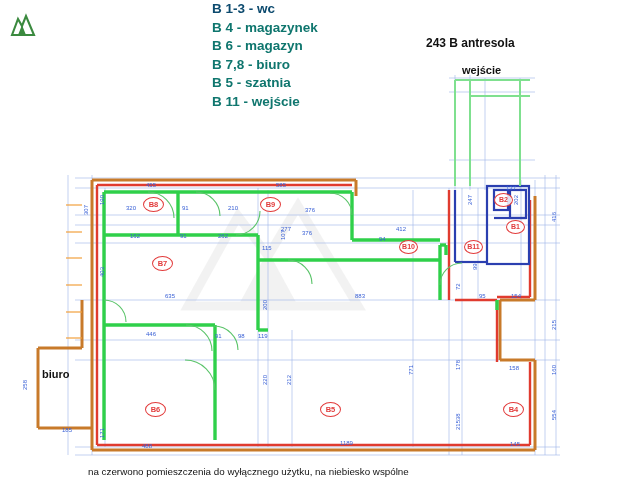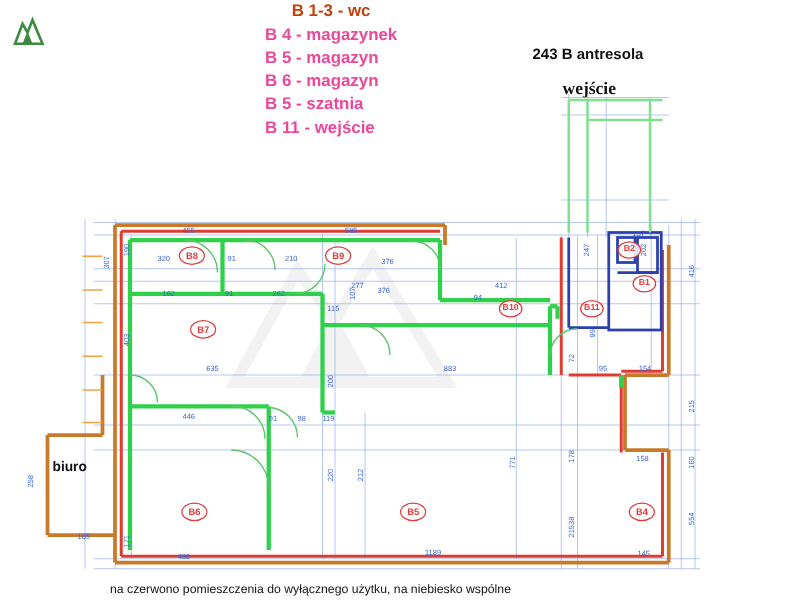--- a/index.html
+++ b/index.html
@@ -15,25 +15,25 @@
   
   .logo{position:absolute;left:10px;top:12px;display:flex;align-items:center;gap:6px;}
   .logo-mark{width:26px;height:26px;position:relative;}
   .logo-mark svg{display:block;}
   .logo-text{line-height:1;}
   .logo-title{font-size:11px;font-weight:bold;color:#2f2f2f;letter-spacing:.3px;}
   .logo-sub{font-size:6.5px;color:#7a7a7a;letter-spacing:1.6px;margin-top:2px;}
 
   
   .legend{position:absolute;left:212px;top:0px;}
-  .legend div{font-size:13.5px;font-weight:bold;color:#ec4899;line-height:18.6px;white-space:nowrap;}
-  .legend div.clipped{color:#c2410c;text-align:center;}
+  .legend div{font-size:13.5px;font-weight:bold;color:#0f766e;line-height:18.6px;white-space:nowrap;}
+  .legend div.clipped{color:#0c4a6e;}
 
   .antresola{position:absolute;left:426px;top:36px;font-size:12px;font-weight:bold;color:#111;}
-  .wejscie-top{position:absolute;left:450px;top:64px;font-size:14px;font-weight:bold;color:#111;font-family:Liberation Serif, serif;}
+  .wejscie-top{position:absolute;left:462px;top:64px;font-size:11px;font-weight:bold;color:#111;}
 
   .footer{position:absolute;left:88px;top:466px;font-size:9.8px;color:#111;white-space:nowrap;}
 
   
   .watermark{position:absolute;left:168px;top:196px;width:300px;height:120px;opacity:.10;}
 
   
   .plan{position:absolute;left:0;top:0;width:640px;height:480px;}
   .plan svg{display:block;}
 
@@ -65,22 +65,22 @@
       <svg width="26" height="26" viewBox="0 0 26 26">
         <polygon points="2,23 8,7 12,14 16,4 24,23" fill="none" stroke="#3b8a3f" stroke-width="2.1"></polygon>
         <polygon points="8,23 12,13 16,23" fill="#3b8a3f"></polygon>
       </svg>
     </div>
   </div>
 
   <div class="legend">
     <div class="clipped">B 1-3 - wc</div>
     <div>B 4 - magazynek</div>
-    <div>B 5 - magazyn</div>
     <div>B 6 - magazyn</div>
+    <div>B 7,8 - biuro</div>
     <div>B 5 - szatnia</div>
     <div>B 11 - wejście</div>
   </div>
 
   <div class="antresola">243 B antresola</div>
   <div class="wejscie-top">wejście</div>
 
   <div class="watermark">
     <svg width="300" height="120" viewBox="0 0 300 120">
       <polygon points="20,110 70,20 100,60 130,10 190,110" fill="none" stroke="#888" stroke-width="9"></polygon>

